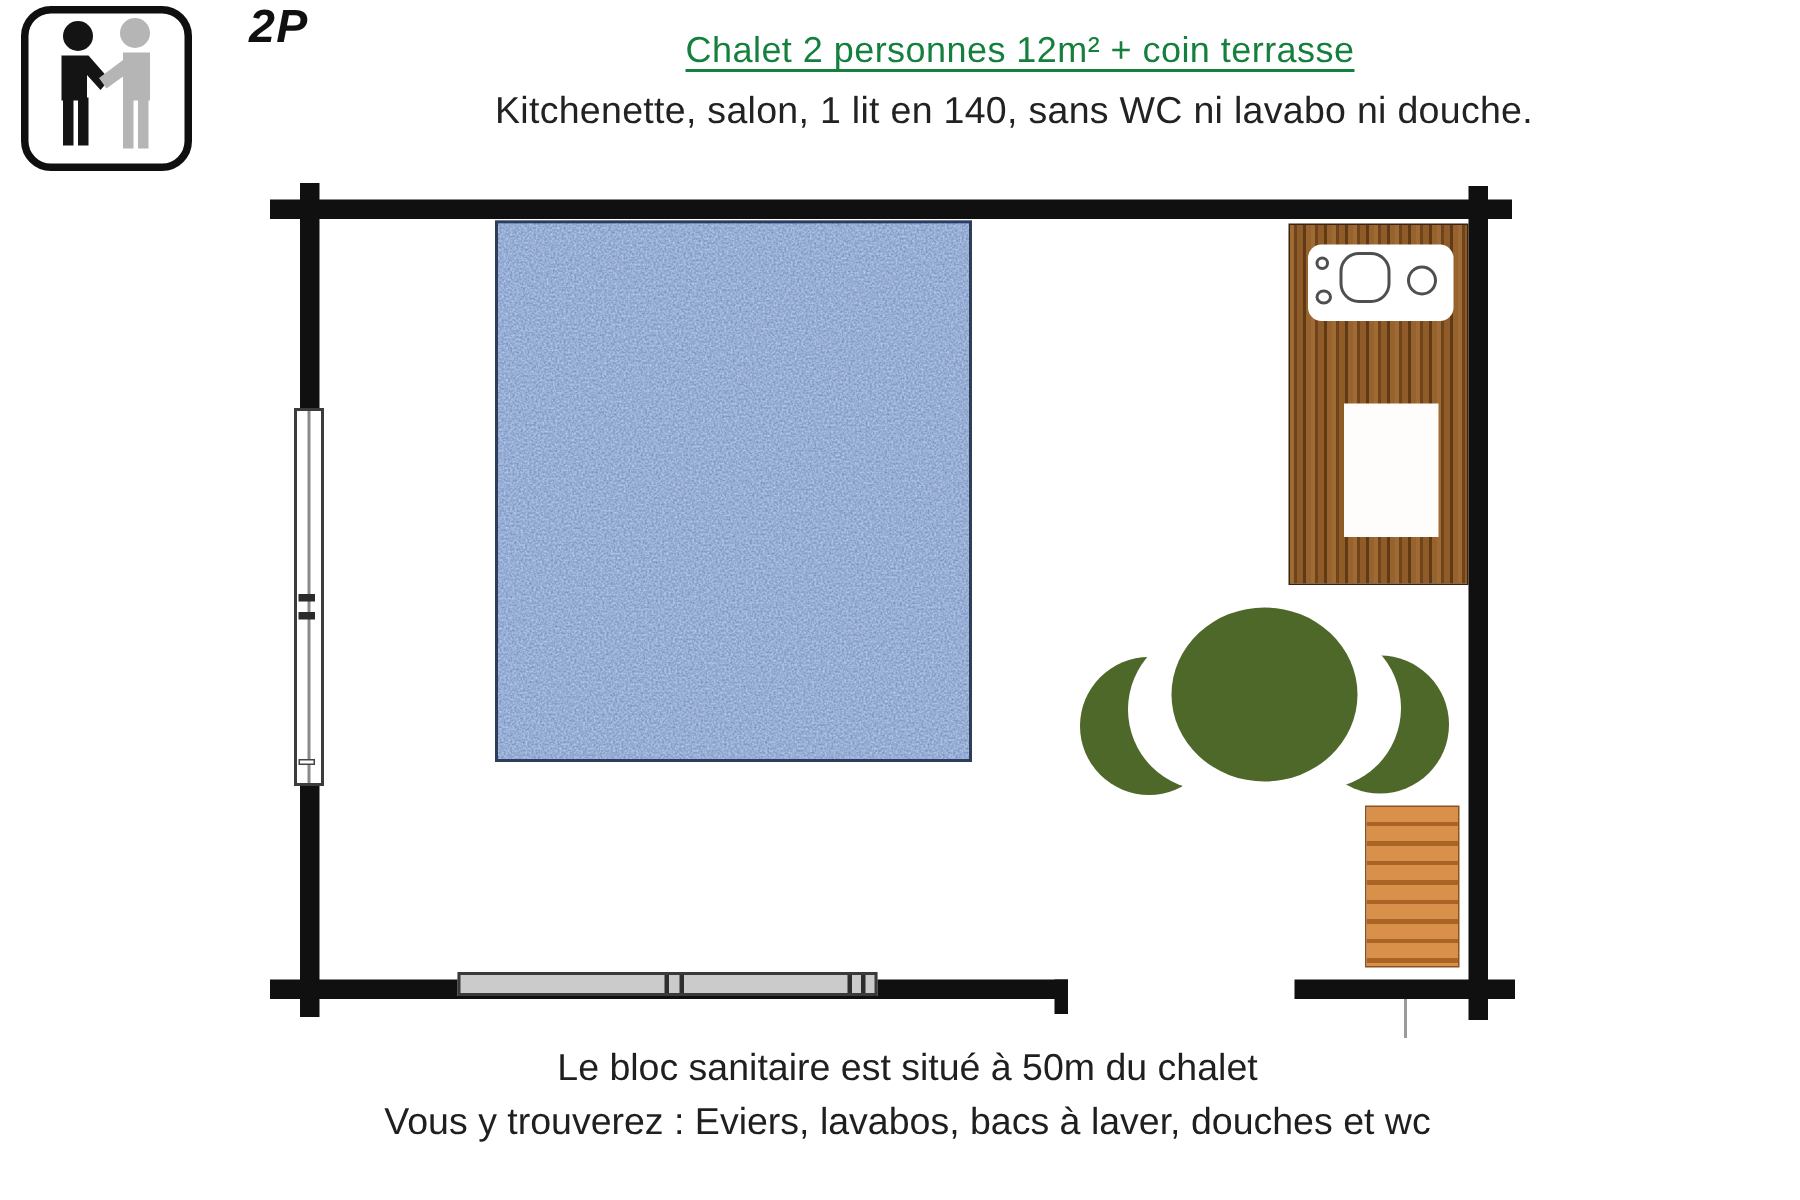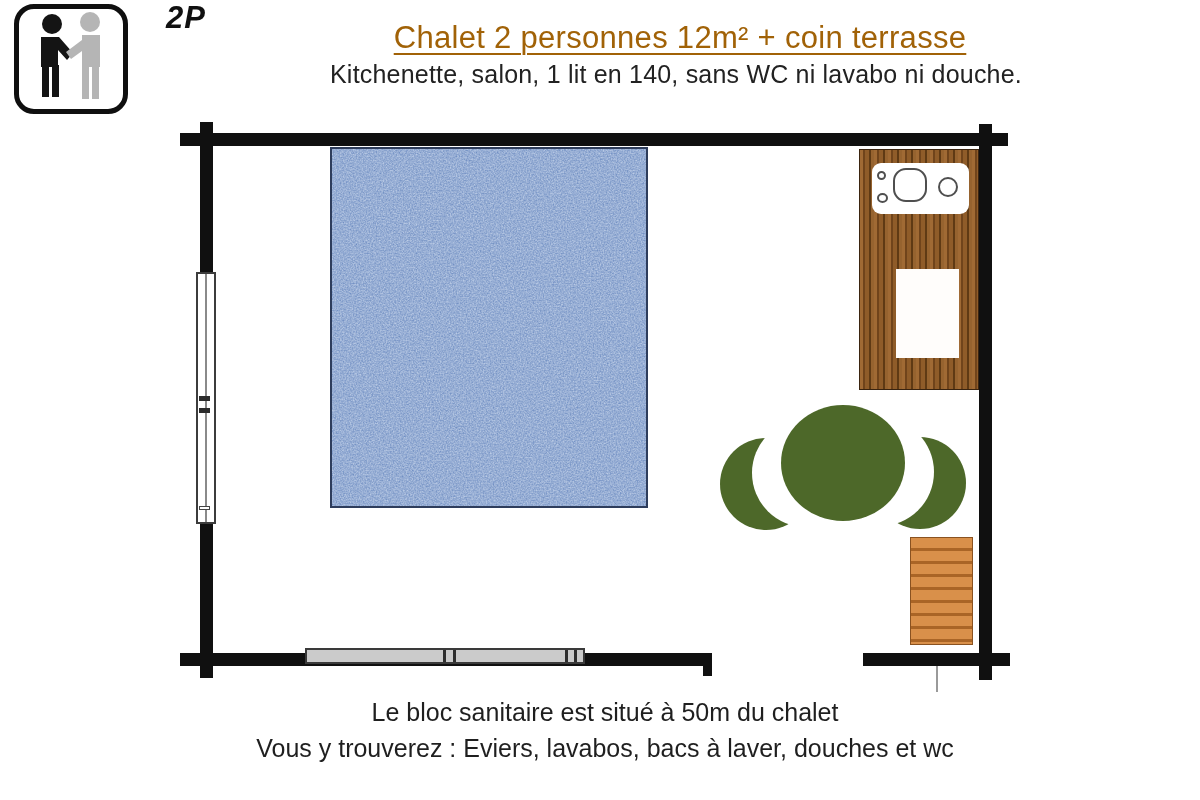--- a/index.html
+++ b/index.html
@@ -14,21 +14,21 @@
     border:5px solid #0f0f0f; border-radius:20px; background:#fff;
   }
   .occ-box svg { width:100%; height:100%; display:block; }
   .badge-2p {
     position:absolute; left:166px; top:0px;
     font-size:31px; font-weight:bold; font-style:italic; color:#101010;
     letter-spacing:1px;
   }
   .title-wrap { position:absolute; left:180px; top:20px; width:1000px; text-align:center; }
   .chalet-title {
-    font-size:31px; color:#a16207; letter-spacing:0.3px;
+    font-size:24px; color:#15803d; letter-spacing:0.3px;
     text-decoration:underline; text-decoration-thickness:2px; text-underline-offset:5px;
   }
   .chalet-subtitle {
     position:absolute; left:176px; top:60px; width:1000px; text-align:center;
     font-size:25px; color:#222; letter-spacing:0.2px;
   }
   
   .plan { position:absolute; left:0; top:0; width:1200px; height:800px; }
   .wall { position:absolute; background:var(--wall,#101010); }
   .wall-top          { left:180px; top:133px; width:828px; height:13px; }

